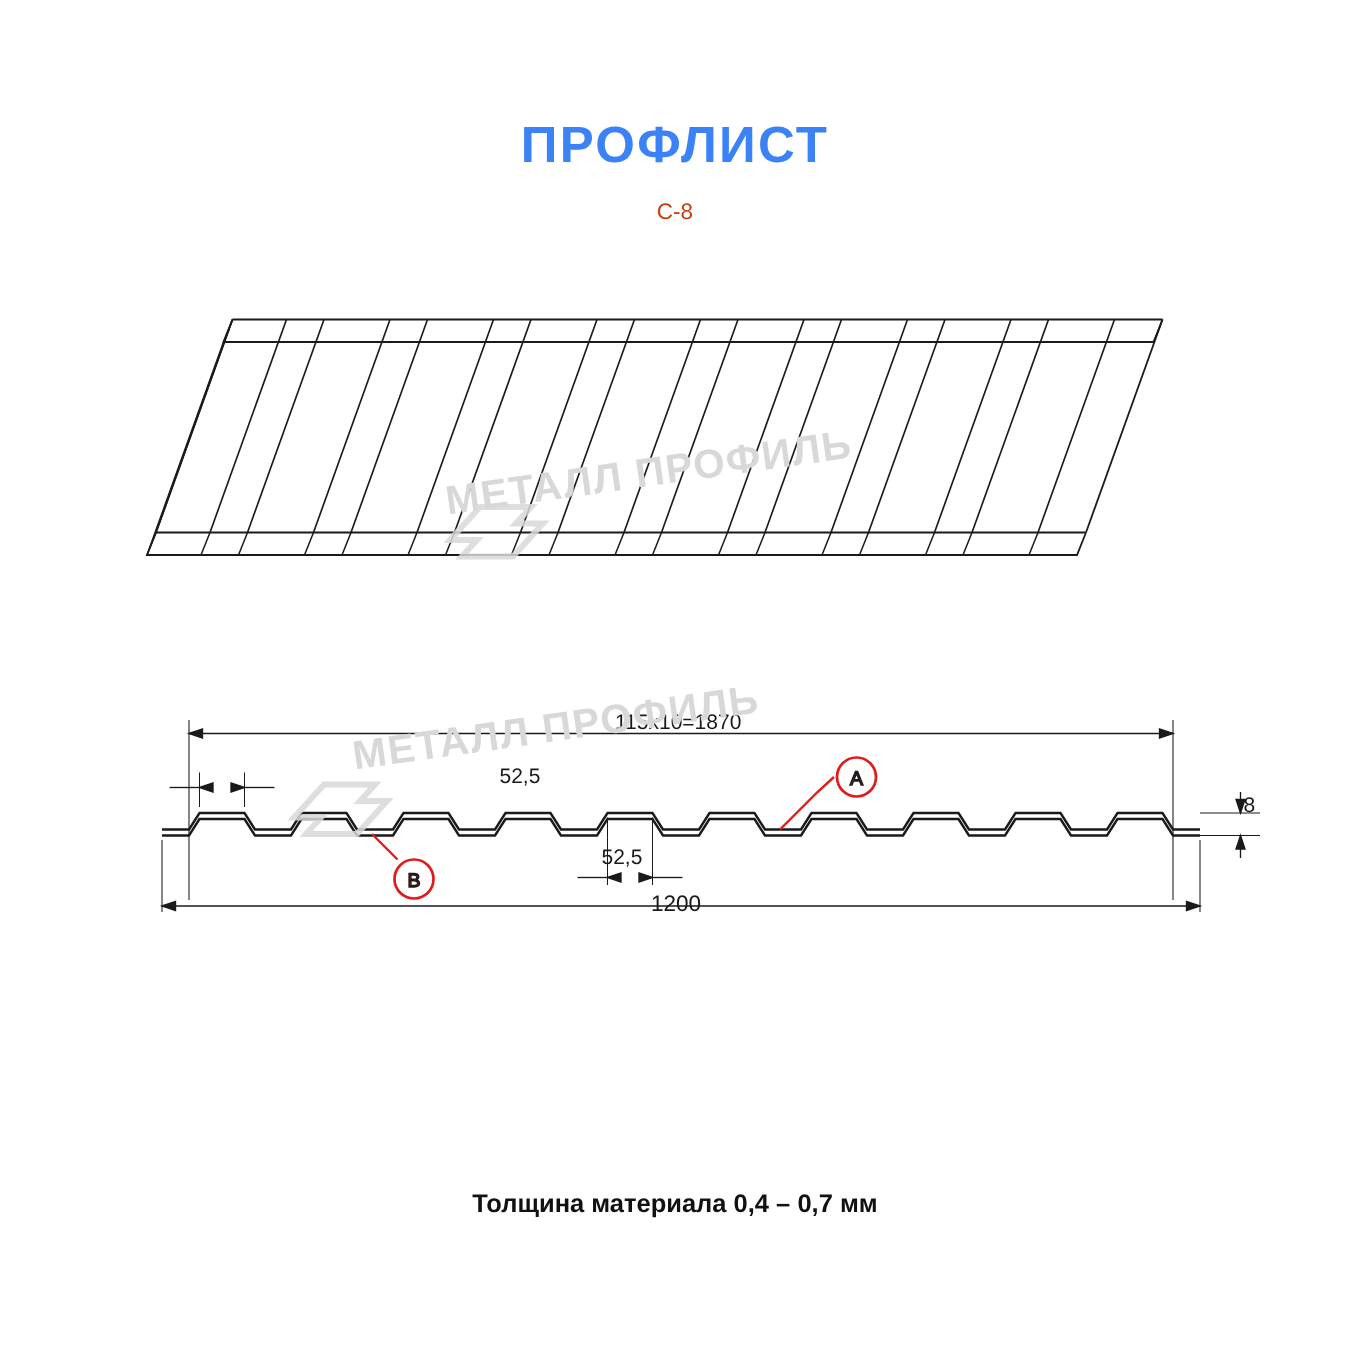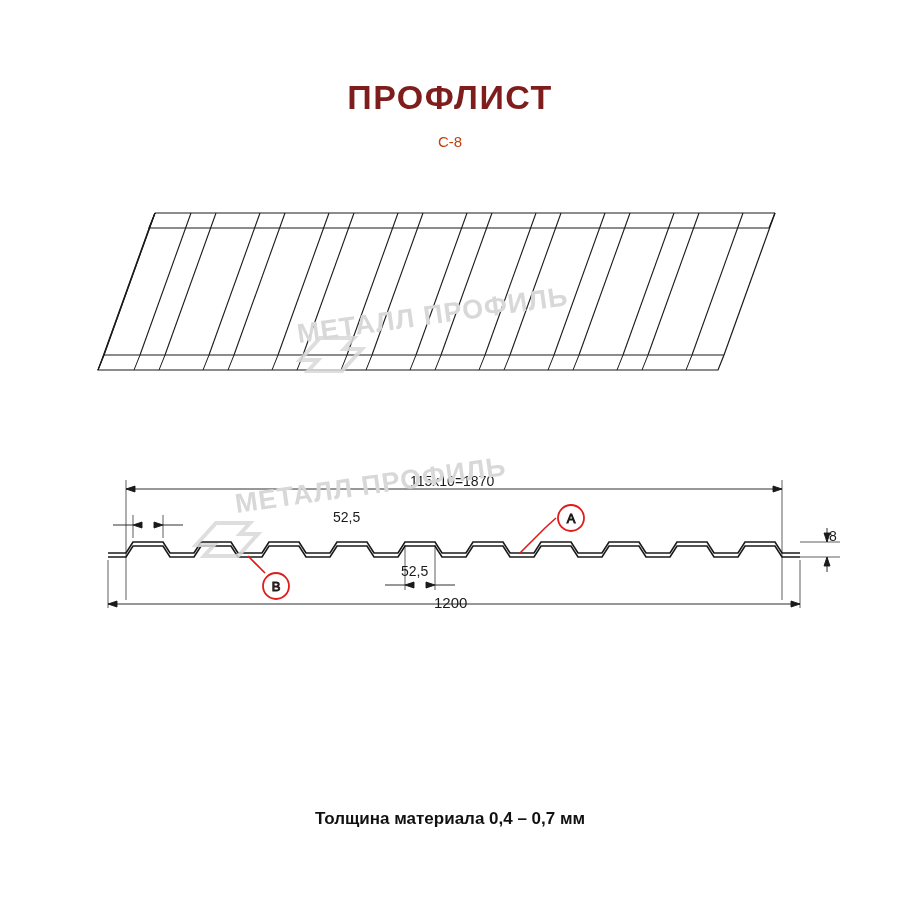--- a/index.html
+++ b/index.html
@@ -21,41 +21,40 @@
   }
   .title {
     position: absolute;
     top: 78px;
     left: 0;
     width: 900px;
     text-align: center;
     font-size: 34px;
     font-weight: bold;
     letter-spacing: 1.5px;
-    color: #7f1d1d;
+    color: #3b82f6;
   }
   .subtitle {
     position: absolute;
     top: 133px;
     left: 0;
     width: 900px;
     text-align: center;
     font-size: 15px;
     color: #c2410c;
   }
   .footer {
     position: absolute;
     top: 793px;
     left: 0;
     width: 900px;
     text-align: center;
     font-size: 17px;
     font-weight: bold;
     color: #111111;
-    margin-top: 16px;
   }
   svg.art {
     position: absolute;
     top: 0;
     left: 0;
   }
   .wm {
     position: absolute;
     pointer-events: none;
     user-select: none;

